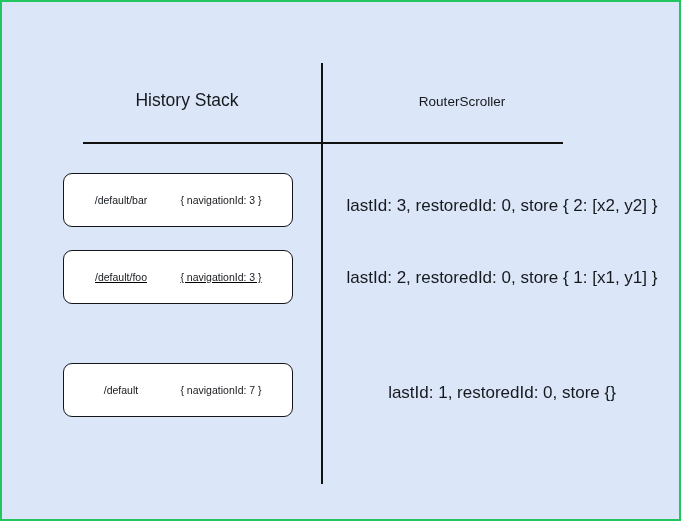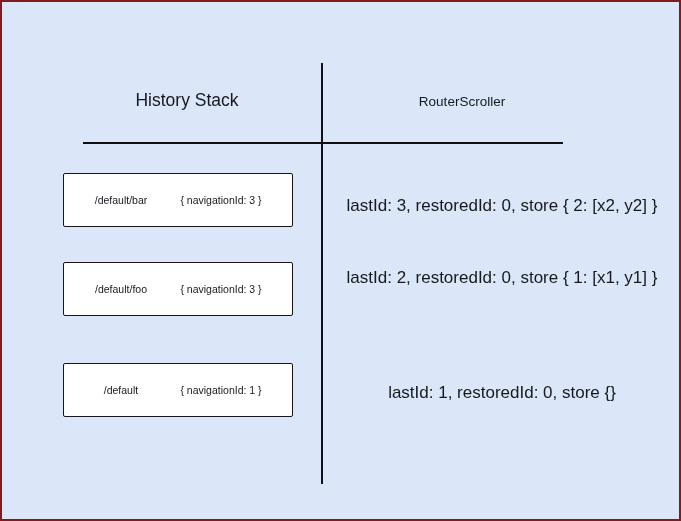--- a/index.html
+++ b/index.html
@@ -10,21 +10,21 @@
   }
   body {
     font-family: "Liberation Sans", sans-serif;
   }
   #canvas {
     position: relative;
     width: 681px;
     height: 521px;
     box-sizing: border-box;
     background: #dbe6f8;
-    border: 2px solid #7f1d1d;
+    border: 2px solid #22c55e;
     overflow: hidden;
   }
 
   
   .v-divider {
     position: absolute;
     left: 319px;
     top: 61px;
     width: 2px;
     height: 421px;
@@ -62,21 +62,21 @@
 
   
   .stack-box {
     position: absolute;
     left: 61px;
     width: 230px;
     height: 54px;
     box-sizing: border-box;
     background: #ffffff;
     border: 1.5px solid #14161a;
-    border-radius: 2px;
+    border-radius: 9px;
     display: flex;
     align-items: center;
     justify-content: center;
   }
   .stack-box-inner {
     display: flex;
     align-items: baseline;
     width: 100%;
     padding: 0 14px;
     box-sizing: border-box;
@@ -91,21 +91,21 @@
   }
   .stack-meta {
     font-size: 10.5px;
     color: #16191d;
     white-space: nowrap;
     flex: 1 1 auto;
     text-align: center;
   }
 
   .stack-box.row0 { top: 171px; }
-  .stack-box.row1 { top: 260px; }
+  .stack-box.row1 { top: 248px; text-decoration: underline; }
   .stack-box.row2 { top: 361px; justify-content: center; }
 
   
   .scroller-line {
     position: absolute;
     left: 330px;
     width: 340px;
     text-align: center;
     font-size: 17px;
     color: #16191d;
@@ -138,21 +138,21 @@
   <div class="stack-box row1">
     <div class="stack-box-inner">
       <span class="stack-route">/default/foo</span>
       <span class="stack-meta">{ navigationId: 3 }</span>
     </div>
   </div>
 
   <div class="stack-box row2">
     <div class="stack-box-inner">
       <span class="stack-route">/default</span>
-      <span class="stack-meta">{ navigationId: 1 }</span>
+      <span class="stack-meta">{ navigationId: 7 }</span>
     </div>
   </div>
 
   <div class="scroller-line row0">lastId: 3, restoredId: 0, store { 2: [x2, y2] }</div>
 
   <div class="scroller-line row1">lastId: 2, restoredId: 0, store { 1: [x1, y1] }</div>
 
   <div class="scroller-line row2">lastId: 1, restoredId: 0, store {}</div>
 
 </div>

